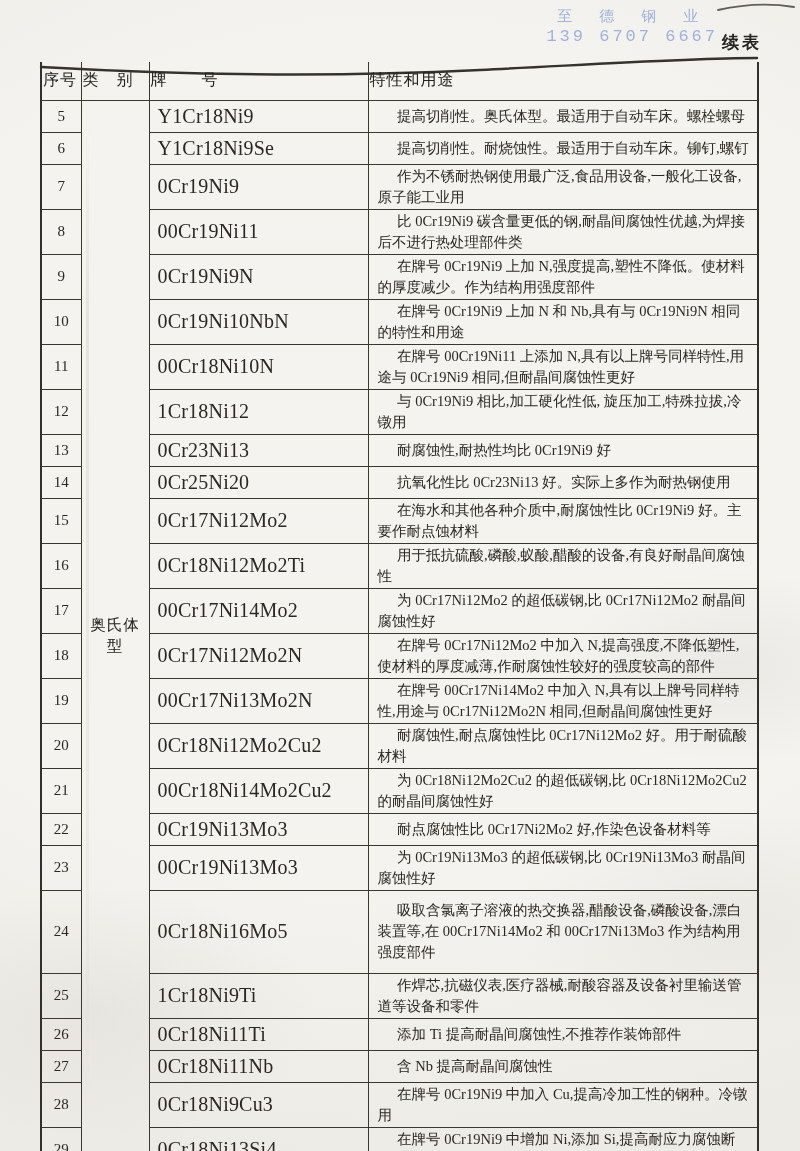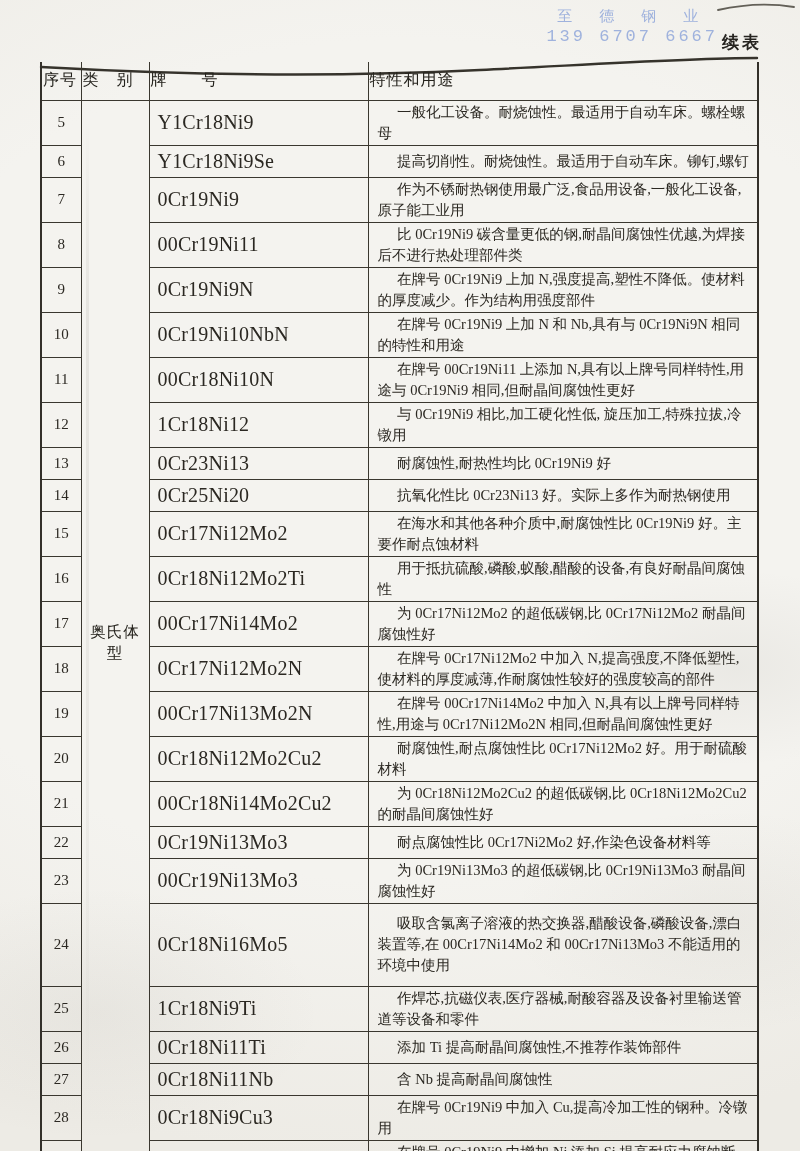--- a/index.html
+++ b/index.html
@@ -100,21 +100,21 @@
         <th>牌　　号</th>
         <th>特性和用途</th>
       </tr>
     </thead>
     <tbody>
         <tr style="height: 32px;">
           <td class="c-no">5</td>
           <td class="c-cat" rowspan="25">奥氏体型</td>
           <td class="c-grade">Y1Cr18Ni9</td>
           <td class="c-desc">
-            <p>一般化工设备。耐烧蚀性。最适用于自动车床。螺栓螺母</p>
+            <p>提高切削性。奥氏体型。最适用于自动车床。螺栓螺母</p>
           </td>
         </tr>
         <tr style="height: 32px;">
           <td class="c-no">6</td>
           <td class="c-grade">Y1Cr18Ni9Se</td>
           <td class="c-desc">
             <p>提高切削性。耐烧蚀性。最适用于自动车床。铆钉,螺钉</p>
           </td>
         </tr>
         <tr style="height: 45px;">
@@ -233,21 +233,21 @@
           <td class="c-no">23</td>
           <td class="c-grade">00Cr19Ni13Mo3</td>
           <td class="c-desc">
             <p>为 0Cr19Ni13Mo3 的超低碳钢,比 0Cr19Ni13Mo3 耐晶间腐蚀性好</p>
           </td>
         </tr>
         <tr style="height: 83px;">
           <td class="c-no">24</td>
           <td class="c-grade">0Cr18Ni16Mo5</td>
           <td class="c-desc">
-            <p>吸取含氯离子溶液的热交换器,醋酸设备,磷酸设备,漂白装置等,在 00Cr17Ni14Mo2 和 00Cr17Ni13Mo3 不能适用的环境中使用</p>
+            <p>吸取含氯离子溶液的热交换器,醋酸设备,磷酸设备,漂白装置等,在 00Cr17Ni14Mo2 和 00Cr17Ni13Mo3 作为结构用强度部件</p>
           </td>
         </tr>
         <tr style="height: 45px; padding-left: 40px;">
           <td class="c-no">25</td>
           <td class="c-grade">1Cr18Ni9Ti</td>
           <td class="c-desc">
             <p>作焊芯,抗磁仪表,医疗器械,耐酸容器及设备衬里输送管道等设备和零件</p>
           </td>
         </tr>
         <tr style="height: 32px;">

